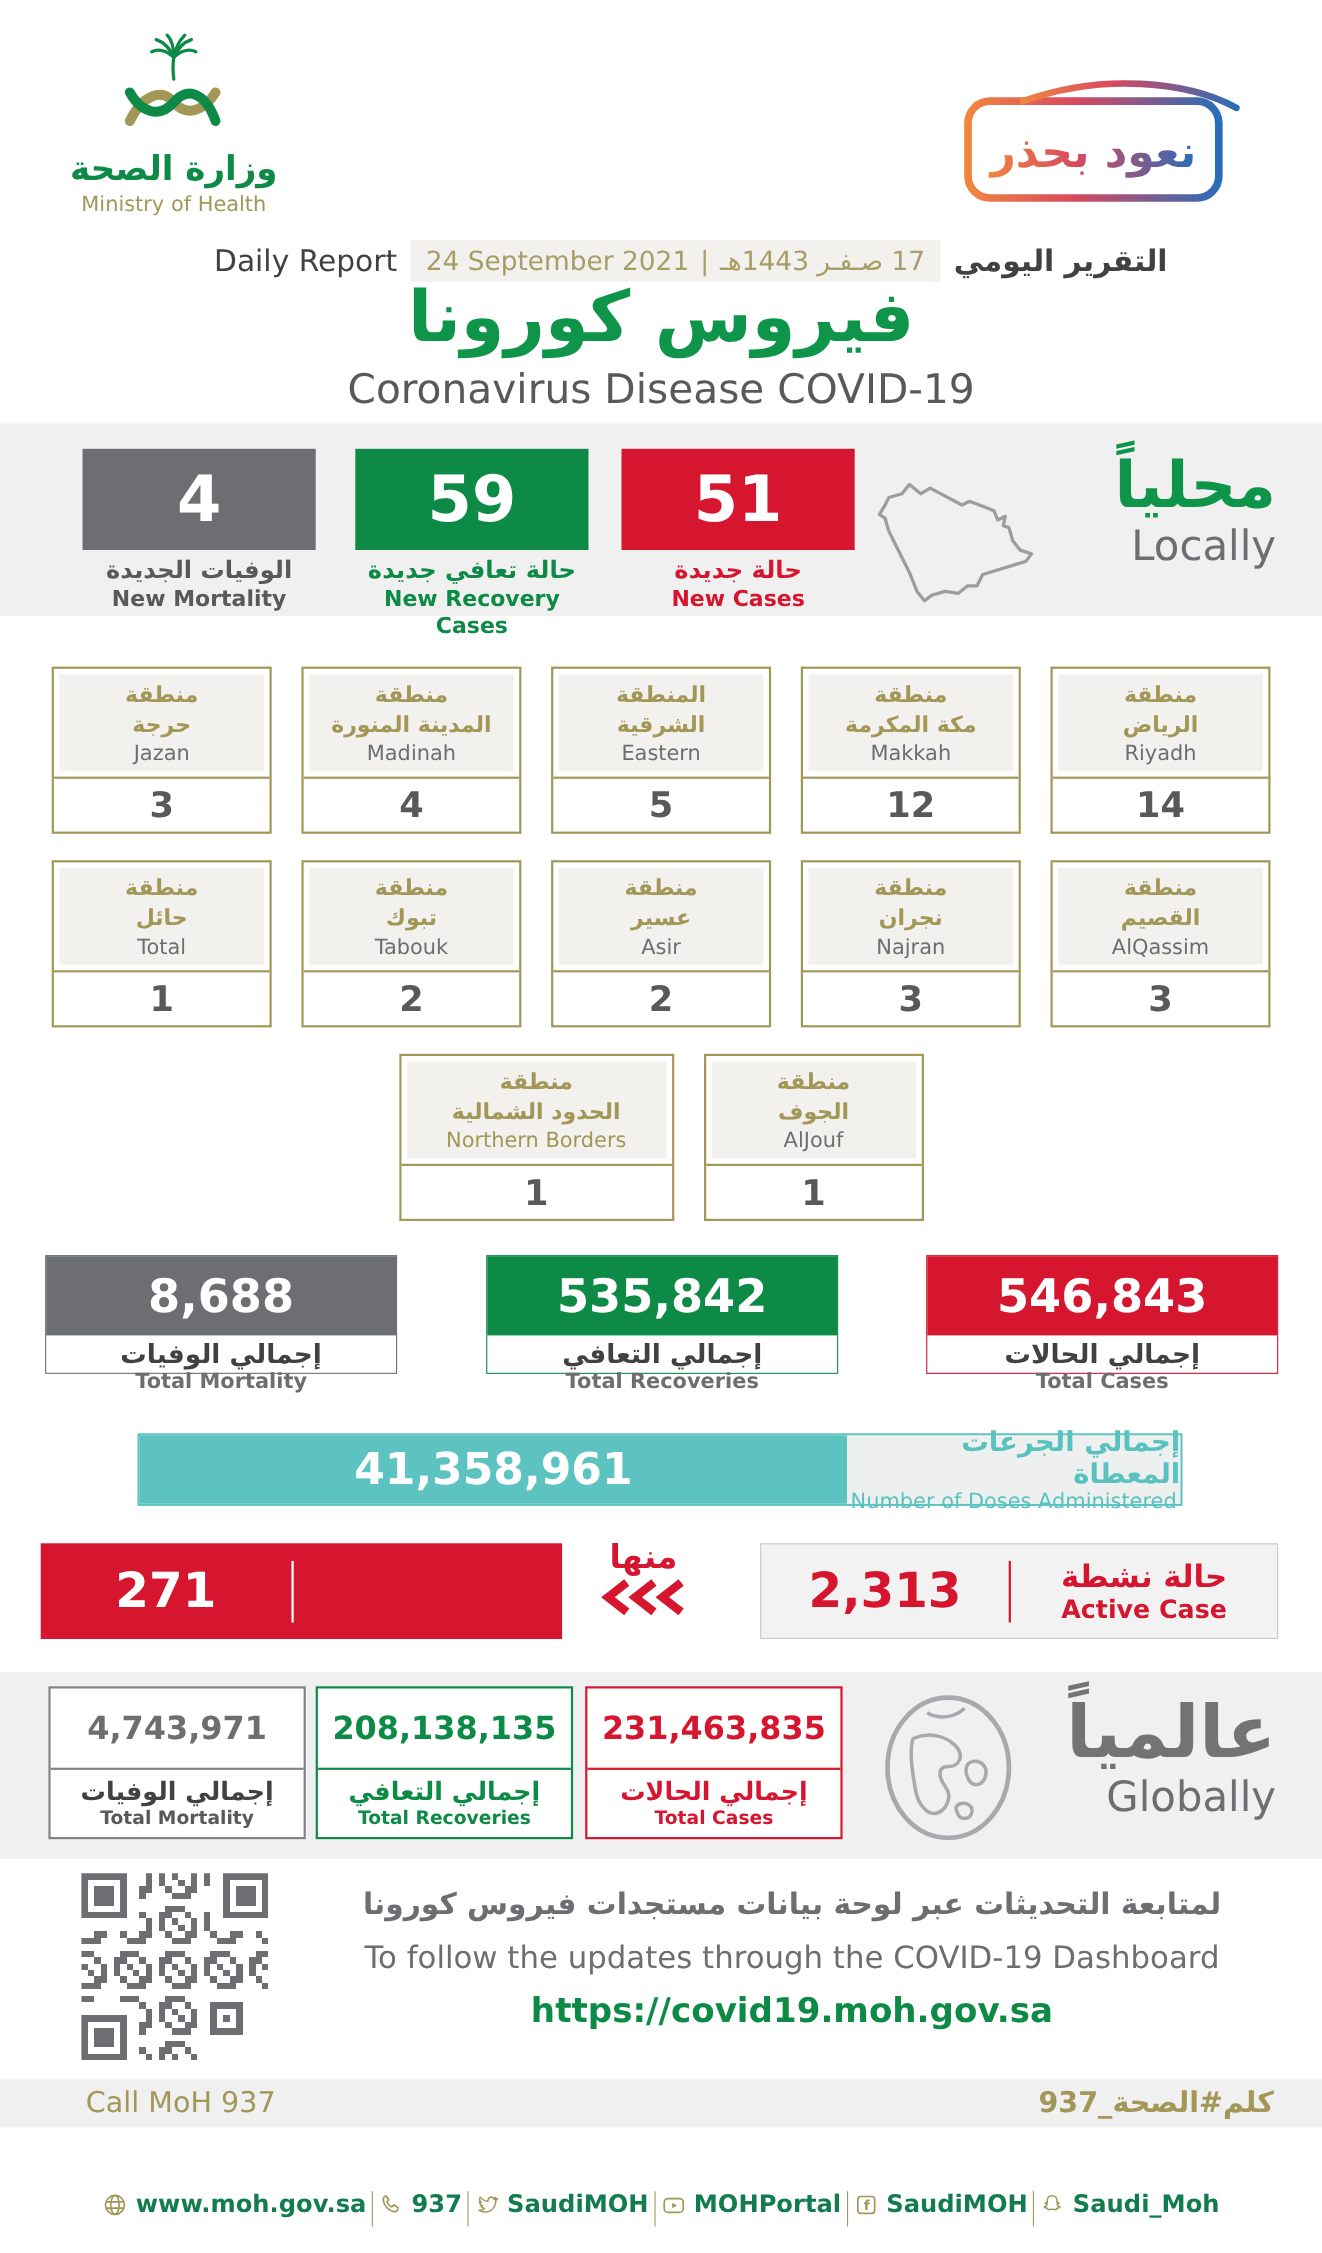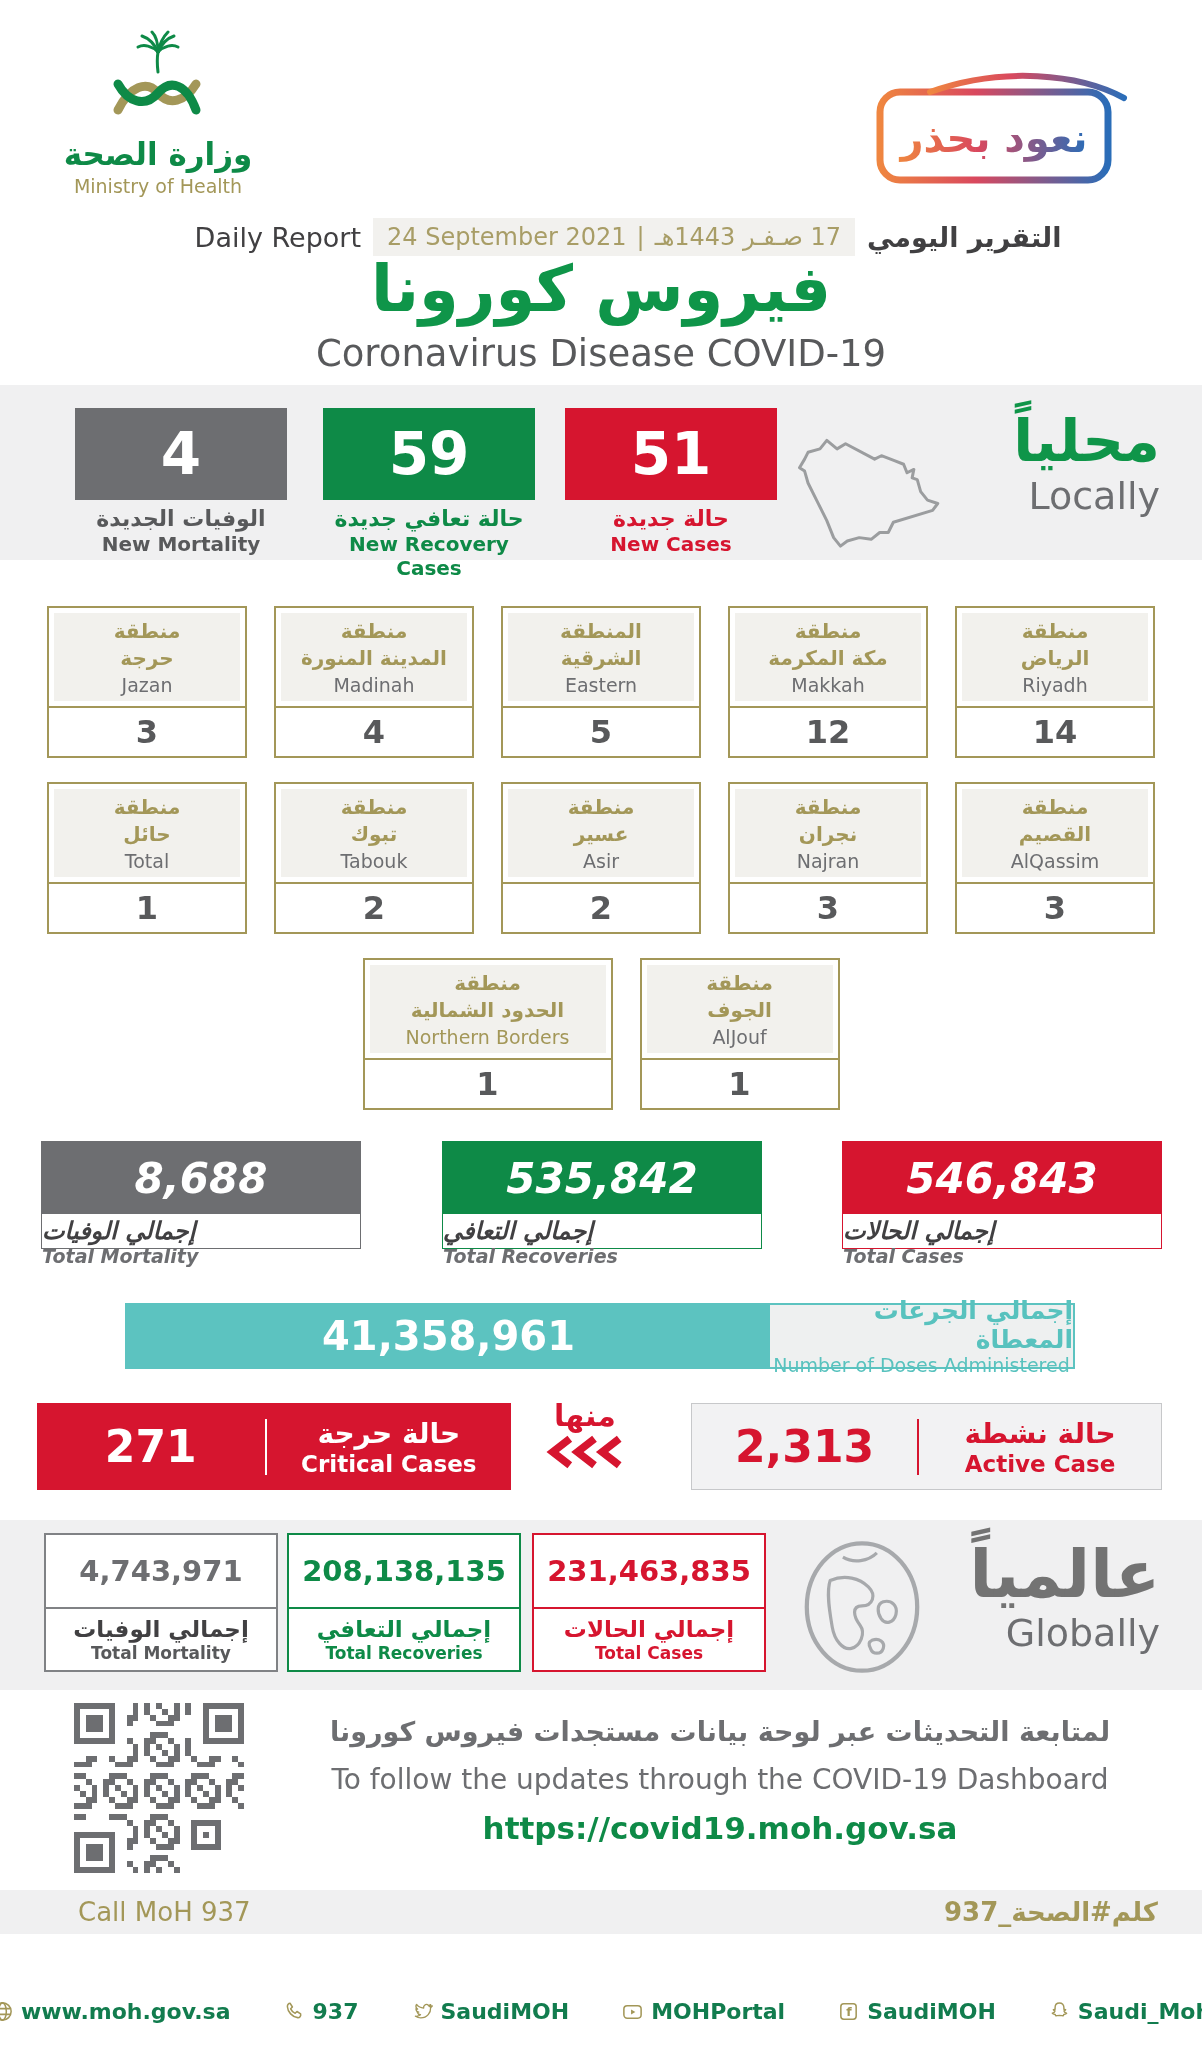--- a/index.html
+++ b/index.html
@@ -42,21 +42,21 @@
   .rcard.wide { width:250px; }
   .rhdw { flex:1; padding:5px 5px 0 5px; display:flex; }
   .rhd { background:#f2f1ed; flex:1; display:flex; flex-direction:column; justify-content:center; text-align:center; }
   .rar { font-size:20px; font-weight:bold; color:#a39758; line-height:1.35; }
   .ren { font-size:19px; color:#6d6e71; margin-top:2px; }
   .ren.gold { color:#a39758; }
   .rsep { border-top:2px solid #a39758; margin-top:5px; }
   .rval { height:48px; display:flex; align-items:center; justify-content:center; font-size:32px; font-weight:bold; color:#58595b; }
 
   
-  .tcard { position:absolute; top:1141px; width:320px; height:108px; background:#fff; text-align:left; border:1px solid;font-style:italic; }
+  .tcard { position:absolute; top:1141px; width:320px; height:108px; background:#fff; text-align:center; border:1px solid; }
   .tcard .tnum { height:72px; display:flex; align-items:center; justify-content:center; color:#fff; font-size:42px; font-weight:bold; }
   .tcard .tar { font-size:24px; font-weight:bold; color:#414042; margin-top:3px; }
   .tcard .ten { font-size:19px; font-weight:bold; color:#6d6e71; }
   .tcard-mort { left:41px; border-color:#6d6e71; } .tcard-mort .tnum { background:#6d6e71; }
   .tcard-rec { left:442px; border-color:#0e8a47; } .tcard-rec .tnum { background:#0e8a47; }
   .tcard-cases { left:842px; border-color:#d6152f; } .tcard-cases .tnum { background:#d6152f; }
 
   
   .doses { position:absolute; left:125px; top:1303px; width:950px; height:66px; display:flex; border:2px solid #5cc3c0; }
   .doses .dnum { width:643px; background:#5cc3c0; color:#fff; font-size:40px; font-weight:bold; display:flex; align-items:center; justify-content:center; }
@@ -99,21 +99,21 @@
   .qr { position:absolute; left:74px; top:1703px; }
   .dash { position:absolute; left:280px; top:1716px; width:880px; text-align:center; }
   .dash .dsar { font-size:27px; font-weight:bold; color:#6d6e71; }
   .dash .dsen { font-size:28px; color:#6d6e71; margin-top:16px; }
   .dash .dsurl { font-size:31px; font-weight:bold; color:#0e8a47; margin-top:14px; display:inline-block; text-decoration:none; }
 
   
   .band-call { position:absolute; left:0; top:1890px; width:1202px; height:44px; background:#f0f0f1; display:flex; align-items:center; justify-content:space-between; padding:0 44px 0 78px; }
   .call-en { font-size:26px; color:#a39758; }
   .call-ar { font-size:26px; font-weight:bold; color:#a39758; }
-  .footer { position:absolute; left:0; top:1992px; width:1202px; display:flex; align-items:flex-end; justify-content:center; gap:26px; }
+  .footer { position:absolute; left:0; top:1992px; width:1202px; display:flex; align-items:flex-start; justify-content:center; gap:5px; }
   .flink { display:flex; align-items:center; gap:7px; }
   .flink .ftxt { font-size:22px; font-weight:bold; color:#127c4e; }
   .fsep { width:1px; height:32px; background:#a39758; }
   .fi { width:23px; height:23px; }
 </style>
 </head>
 <body>
 
 <div class="page">
 
@@ -347,24 +347,20 @@
     <div class="dnum">41,358,961</div>
     <div class="dlbl">
       <div class="dar" dir="rtl">إجمالي الجرعات المعطاة</div>
       <div class="den">Number of Doses Administered</div>
     </div>
   </div>
 
   <div class="critical">
     <div class="cnum">271</div>
     <div class="cdiv"></div>
-    <div class="clbl">
-      <div class="car" dir="rtl">حالة حرجة</div>
-      <div class="cen">Critical Cases</div>
-    </div>
   </div>
   <div class="minha">
     <div class="mar" dir="rtl">منها</div>
     <svg width="84" height="38" viewBox="0 0 84 40">
       <g stroke="#d6152f" stroke-width="8" fill="none">
         <path d="M26 6 L8 20 L26 34"></path>
           <path d="M52 6 L34 20 L52 34"></path>
           <path d="M78 6 L60 20 L78 34"></path>
       </g>
     </svg>

